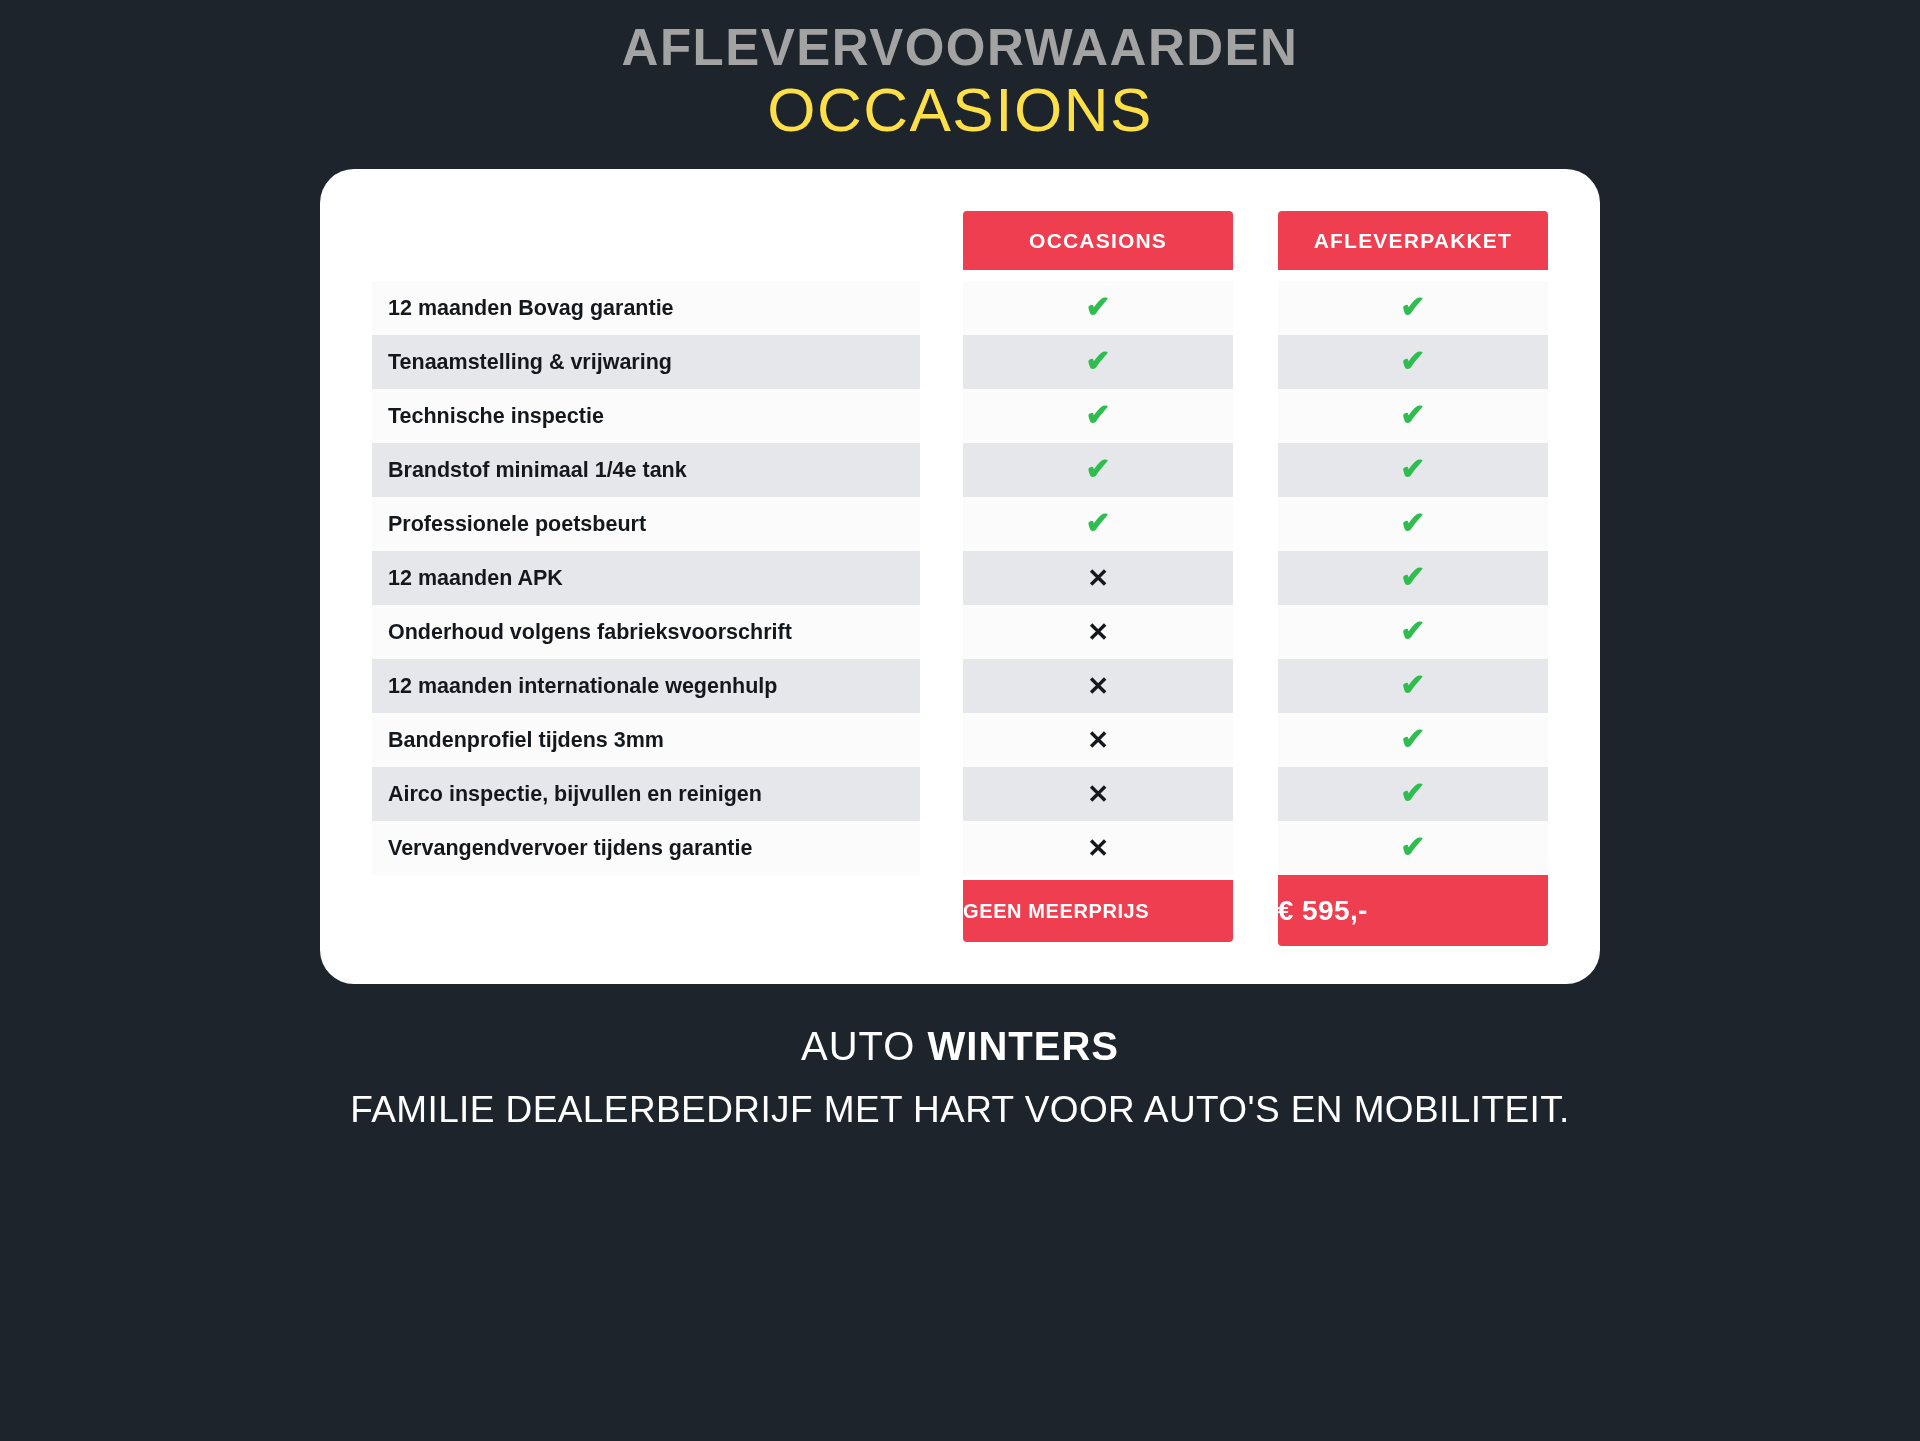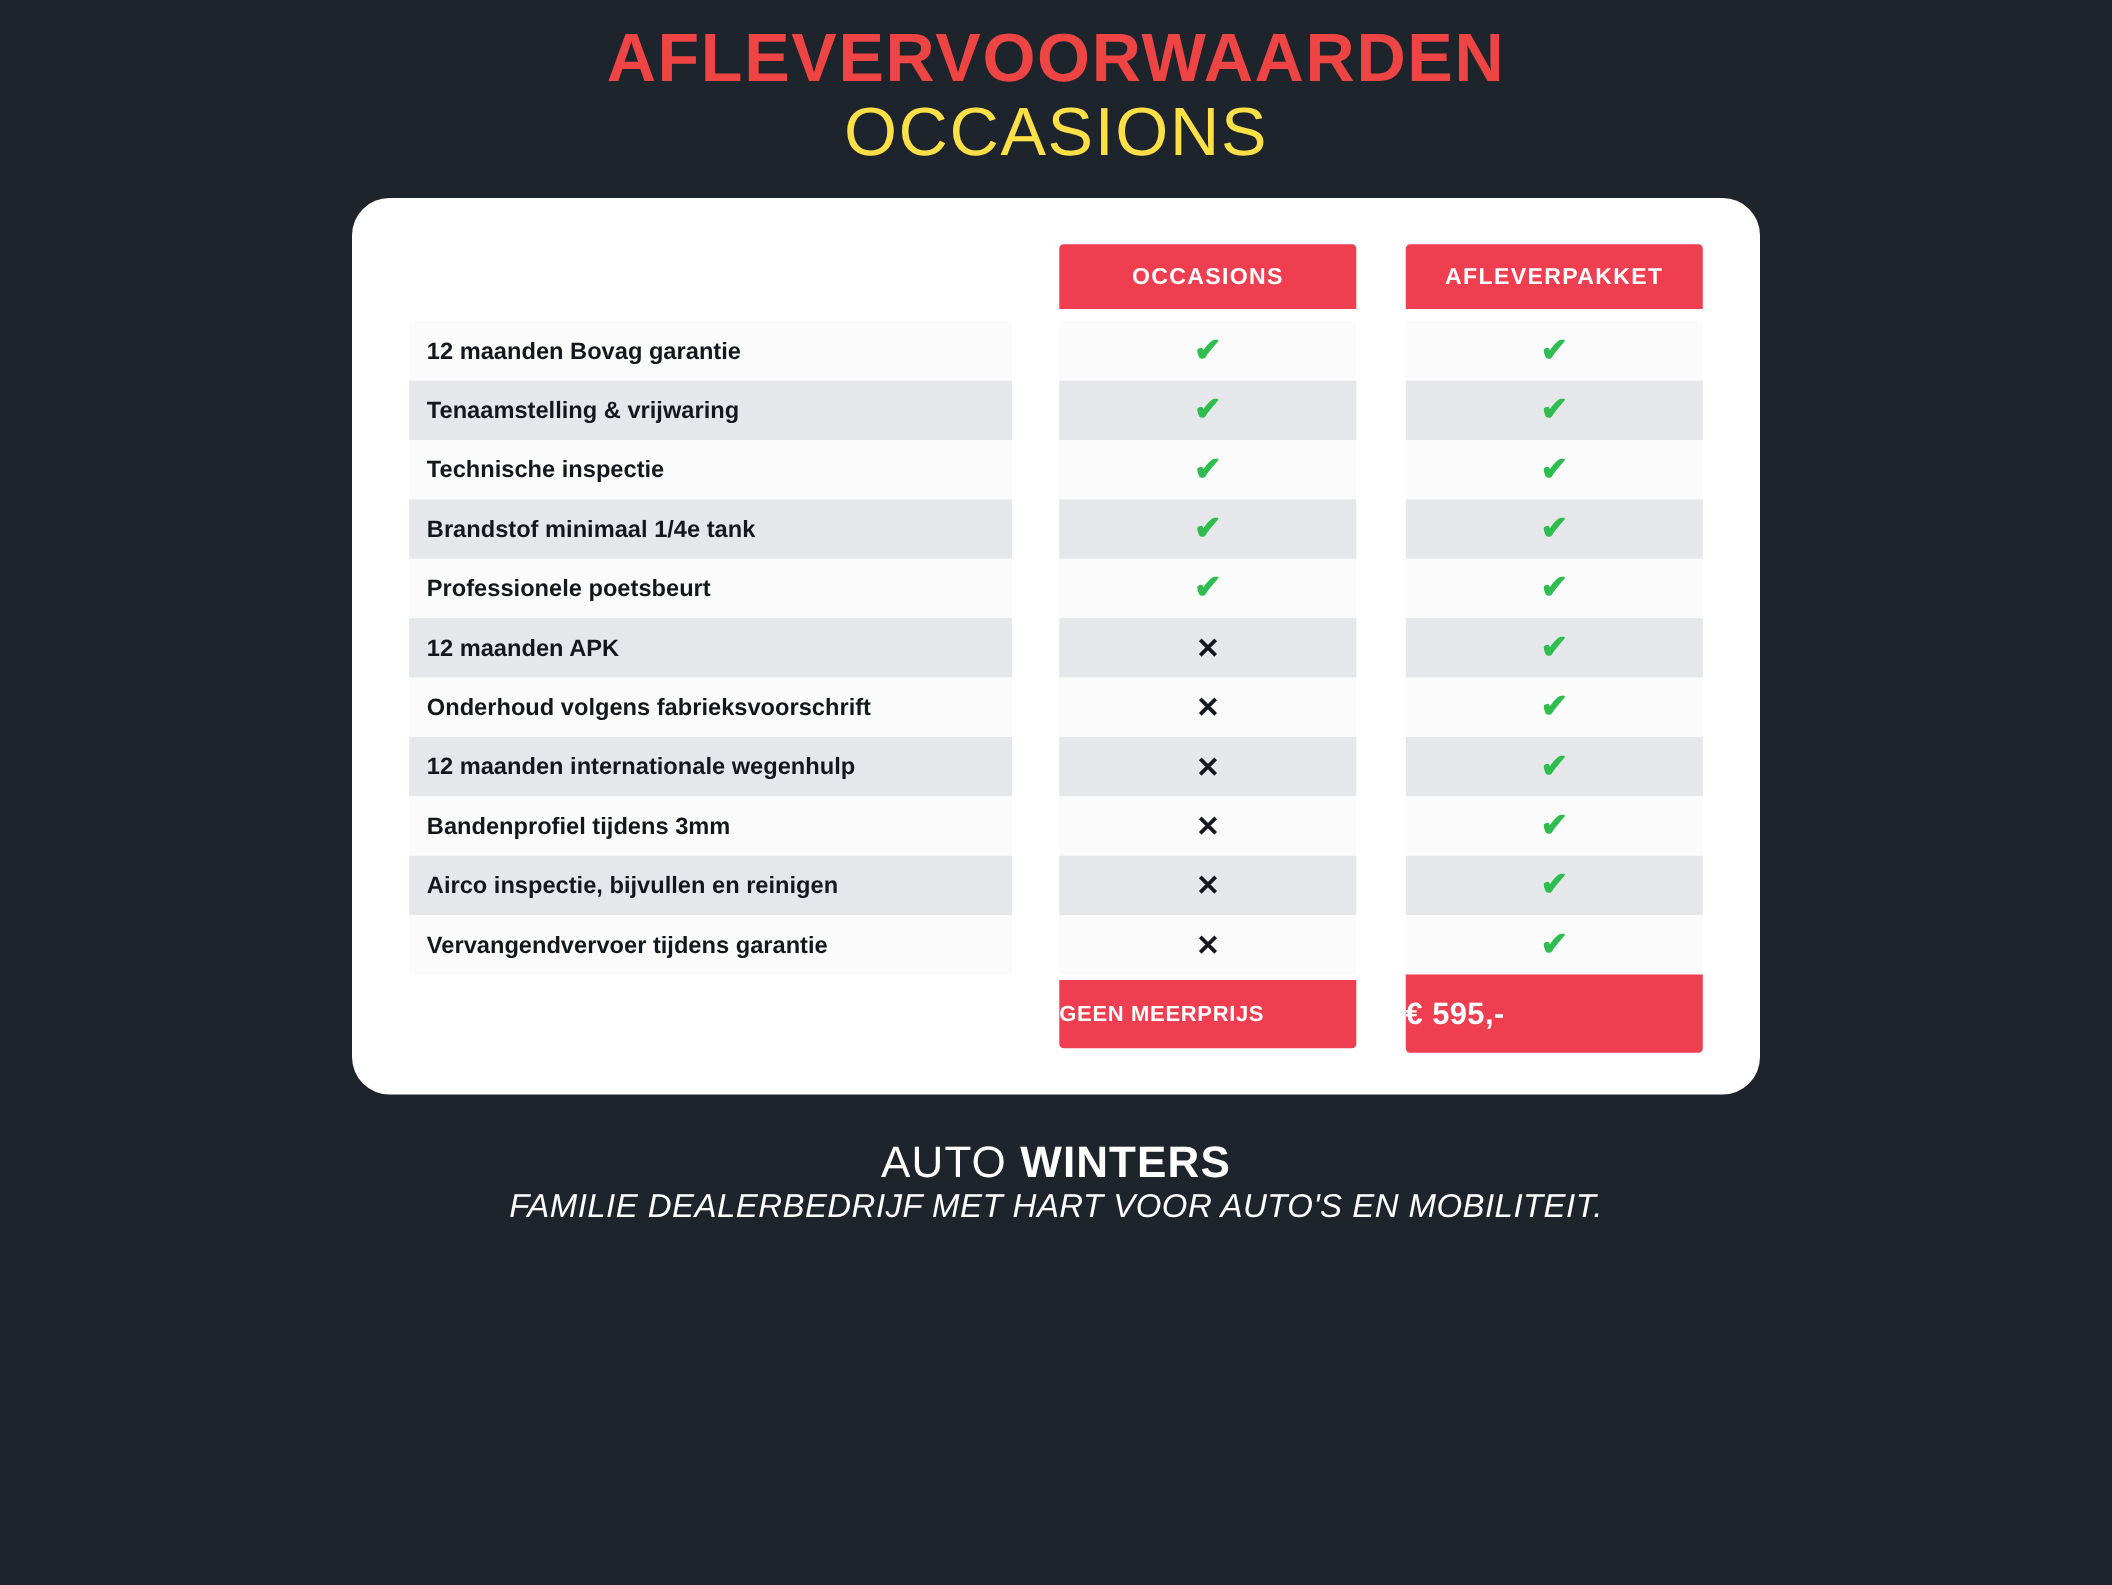--- a/index.html
+++ b/index.html
@@ -21,22 +21,22 @@
   }
 
   
   .heading {
     margin-top: 22px;
     text-align: center;
     line-height: 1.02;
   }
   .heading .line1 {
     display: block;
-    color: #ef4444;
-    font-size: 62px;
+    color: #a3a3a3;
+    font-size: 51px;
     font-weight: bold;
     letter-spacing: 1.5px;
   }
   .heading .line2 {
     display: block;
     color: #fde047;
     font-size: 62px;
     font-weight: normal;
     letter-spacing: 1.5px;
     margin-top: 4px;
@@ -148,25 +148,24 @@
     text-align: center;
     color: #ffffff;
   }
   .brand .name {
     font-size: 40px;
     letter-spacing: 1px;
   }
   .brand .name .light { font-weight: normal; }
   .brand .name .bold  { font-weight: bold; }
   .brand .tagline {
-    margin-top: 0;
-    font-size: 30px;
+    margin-top: 20px;
+    font-size: 37px;
     letter-spacing: 0.4px;
     color: #ffffff;
-    font-style: italic;
   }
 </style>
 </head>
 <body>
 
 <div class="page">
 
   <div class="heading">
     <span class="line1">AFLEVERVOORWAARDEN</span>
     <span class="line2">OCCASIONS</span>

